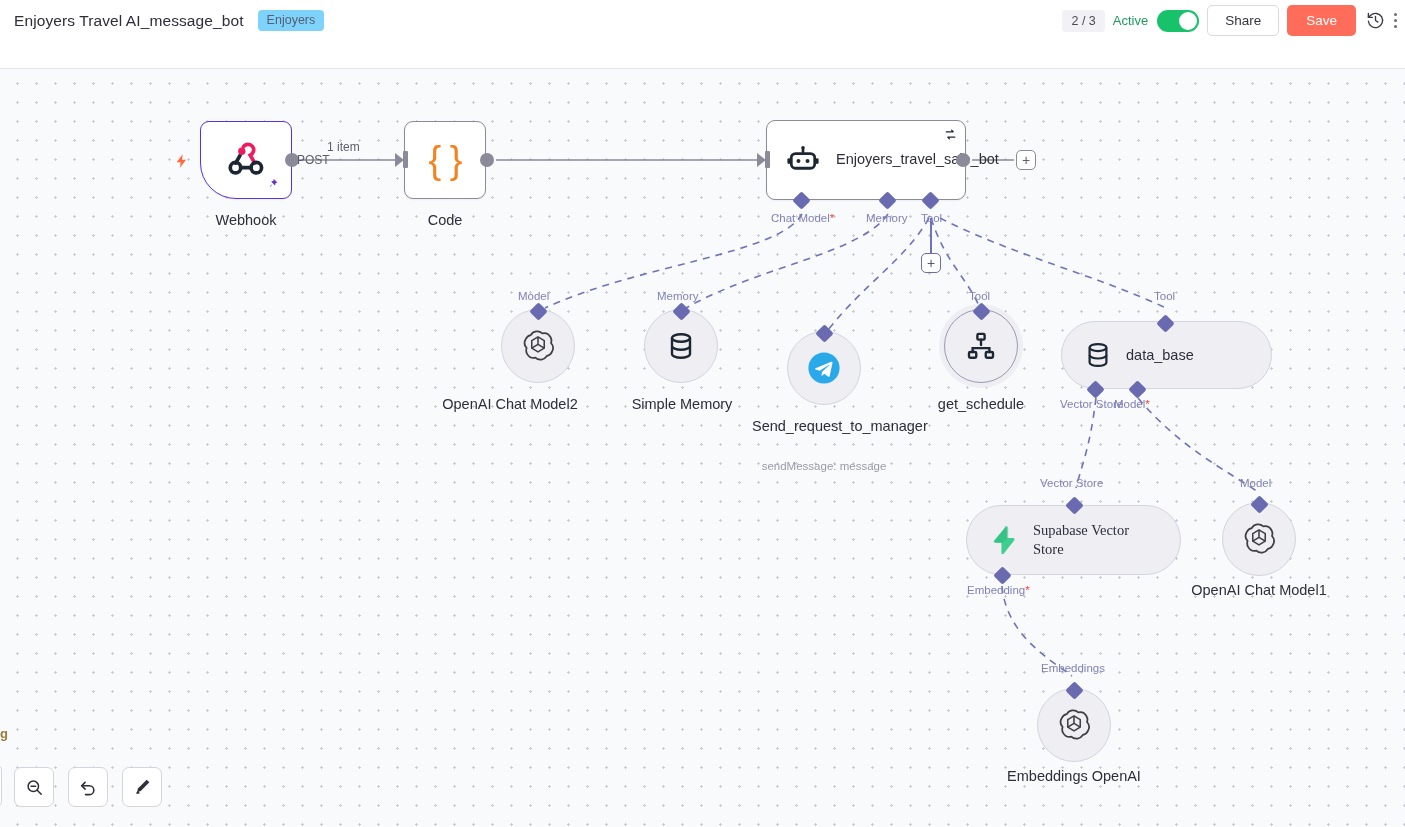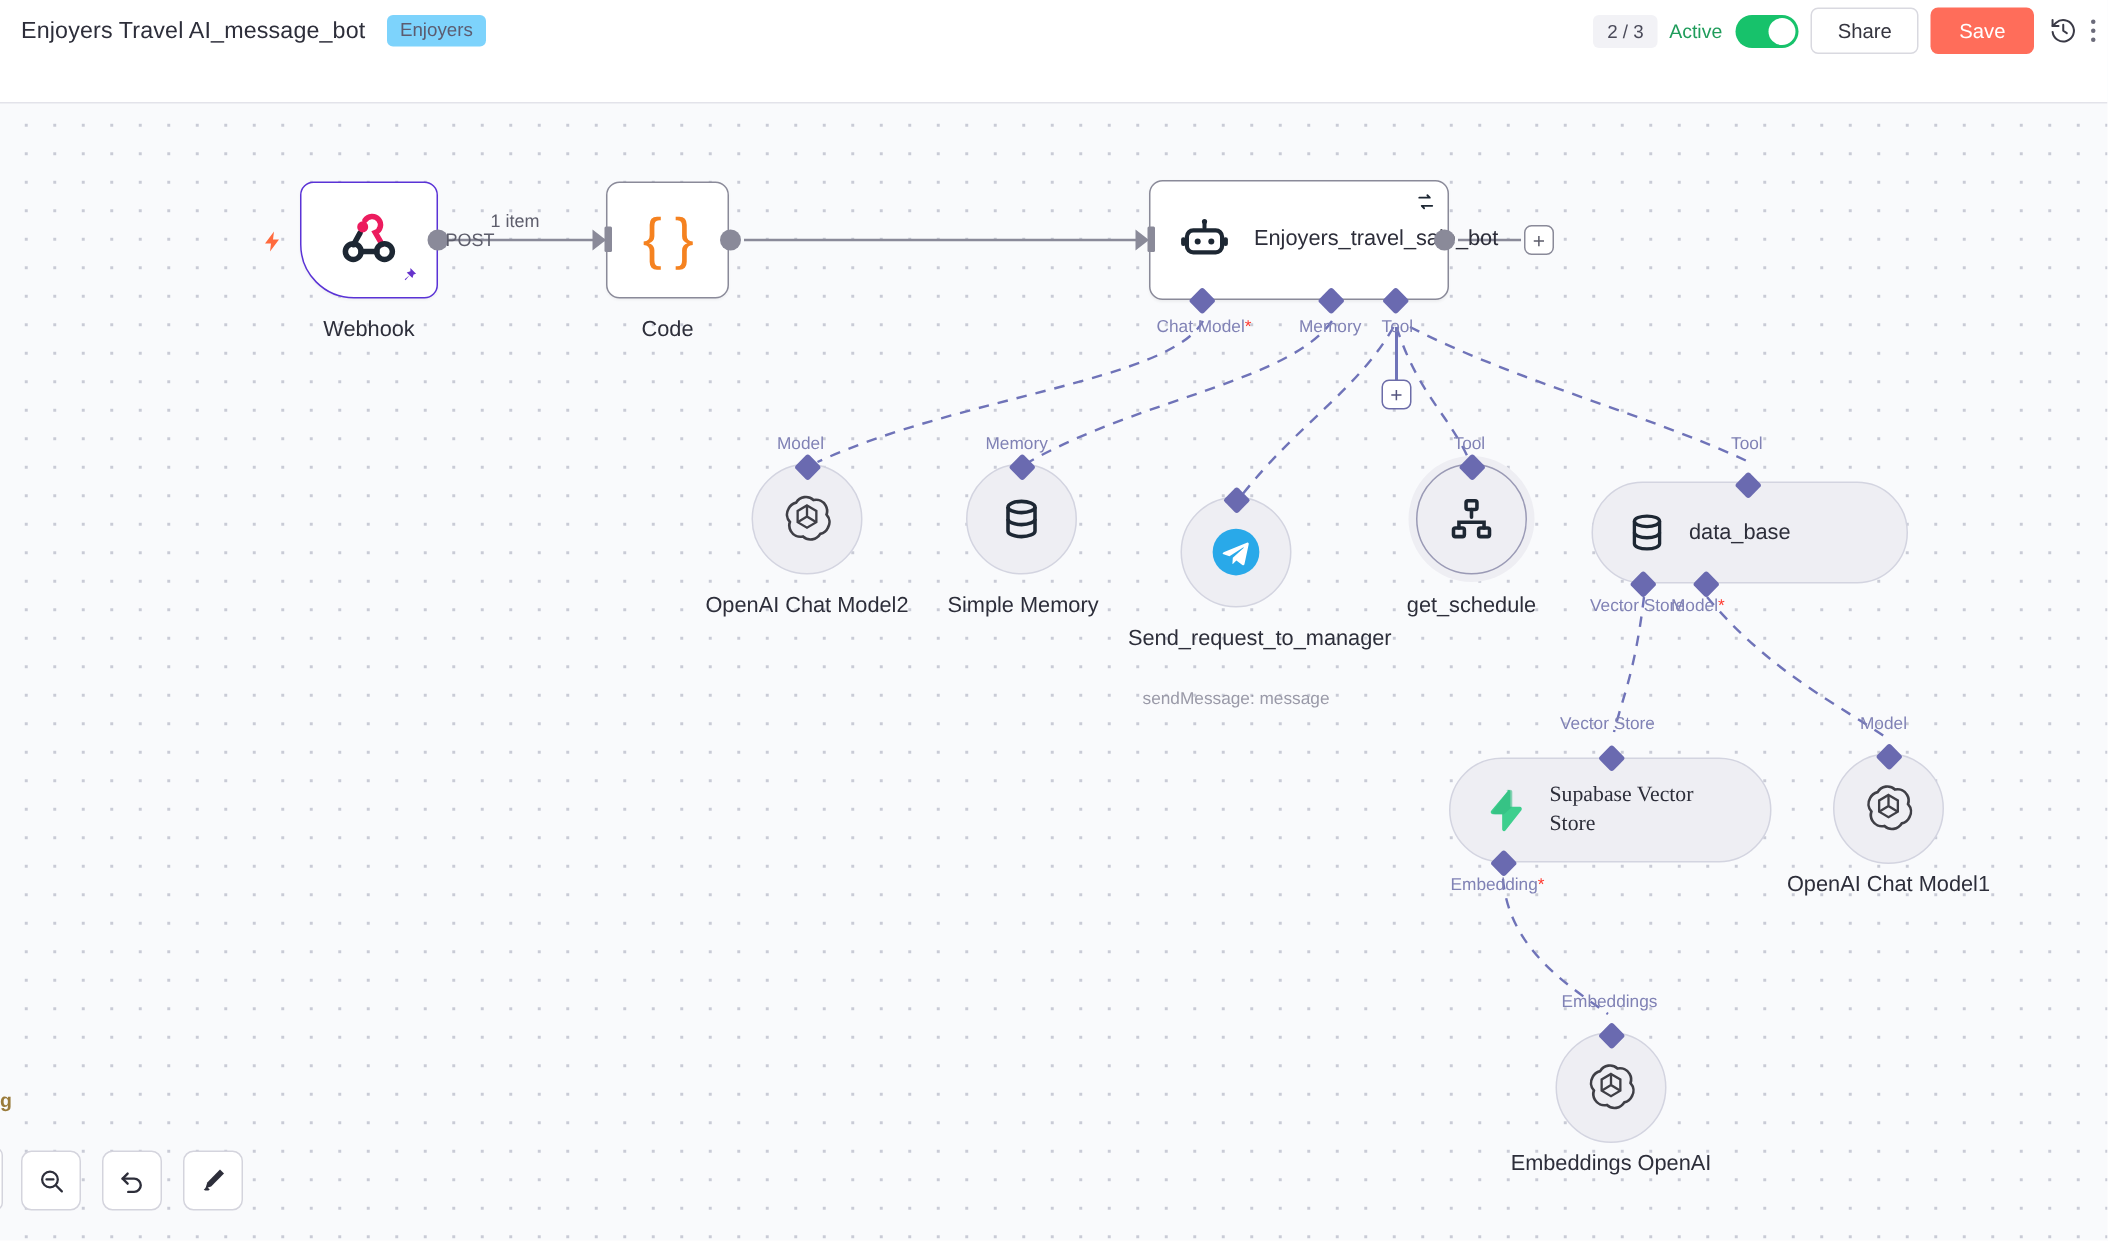--- a/index.html
+++ b/index.html
@@ -305,21 +305,21 @@
 
     <div class="circ-node" style="left:501px; top:241px;">
       <svg width="34" height="34" viewBox="0 0 24 24">
         <path d="M21.2 9.9a5.2 5.2 0 0 0-.45-4.3 5.3 5.3 0 0 0-5.7-2.54A5.3 5.3 0 0 0 6.9 4.3 5.2 5.2 0 0 0 3.3 7.2a5.3 5.3 0 0 0 .65 6.2 5.2 5.2 0 0 0 .45 4.3 5.3 5.3 0 0 0 5.7 2.54 5.3 5.3 0 0 0 8.15-1.24 5.2 5.2 0 0 0 3.6-2.9 5.3 5.3 0 0 0-.65-6.2z" fill="none" stroke="#3f3f46" stroke-width="1.25"></path>
         <path d="M12 5.6 16.4 8.2v5.3L12 16.1 7.6 13.5V8.2z" fill="none" stroke="#3f3f46" stroke-width="1.1"></path>
         <path d="M12 5.6v5.25l4.4 2.65M12 10.85 7.6 13.5" fill="none" stroke="#3f3f46" stroke-width="1.1"></path>
       </svg>
     </div>
     <div class="diamond" style="left:532px; top:237px;"></div>
     <div class="conn-label" style="left:518px; top:222px;">Model</div>
-    <div class="node-label" style="left:458px; top:327px; width:160px;">OpenAI Chat Model2</div>
+    <div class="node-label" style="left:430px; top:327px; width:160px;">OpenAI Chat Model2</div>
 
     <div class="circ-node" style="left:644px; top:241px;">
       <svg width="30" height="30" viewBox="0 0 24 24">
         <ellipse cx="12" cy="5.6" rx="7.2" ry="3" fill="none" stroke="#1d2733" stroke-width="1.9"></ellipse>
         <path d="M4.8 5.6v12.8c0 1.66 3.22 3 7.2 3s7.2-1.34 7.2-3V5.6" fill="none" stroke="#1d2733" stroke-width="1.9"></path>
         <path d="M4.8 12c0 1.66 3.22 3 7.2 3s7.2-1.34 7.2-3" fill="none" stroke="#1d2733" stroke-width="1.9"></path>
       </svg>
     </div>
     <div class="diamond" style="left:675px; top:237px;"></div>
     <div class="conn-label" style="left:657px; top:222px;">Memory</div>

